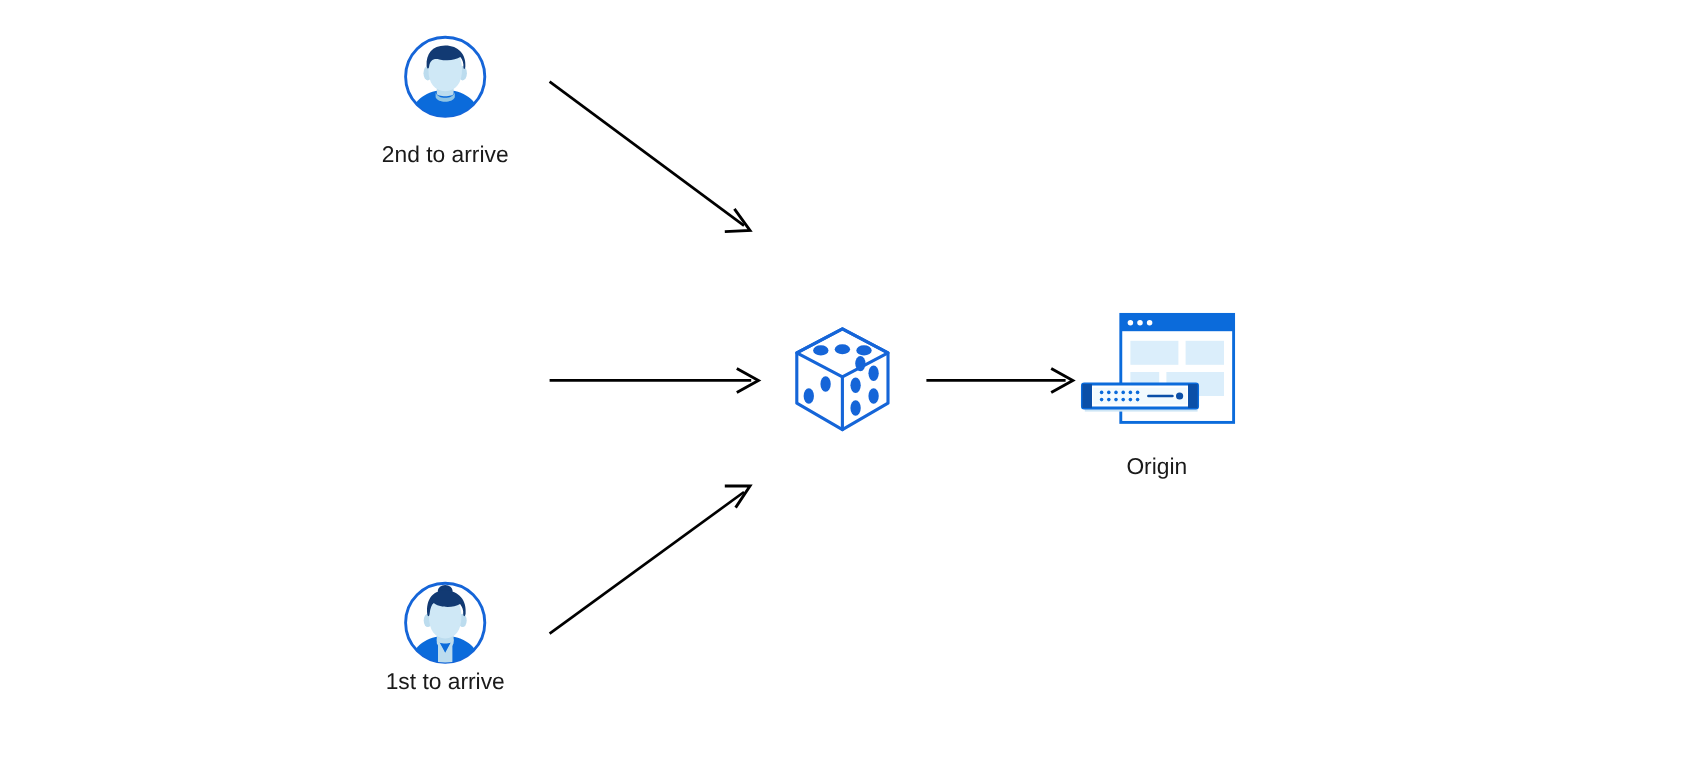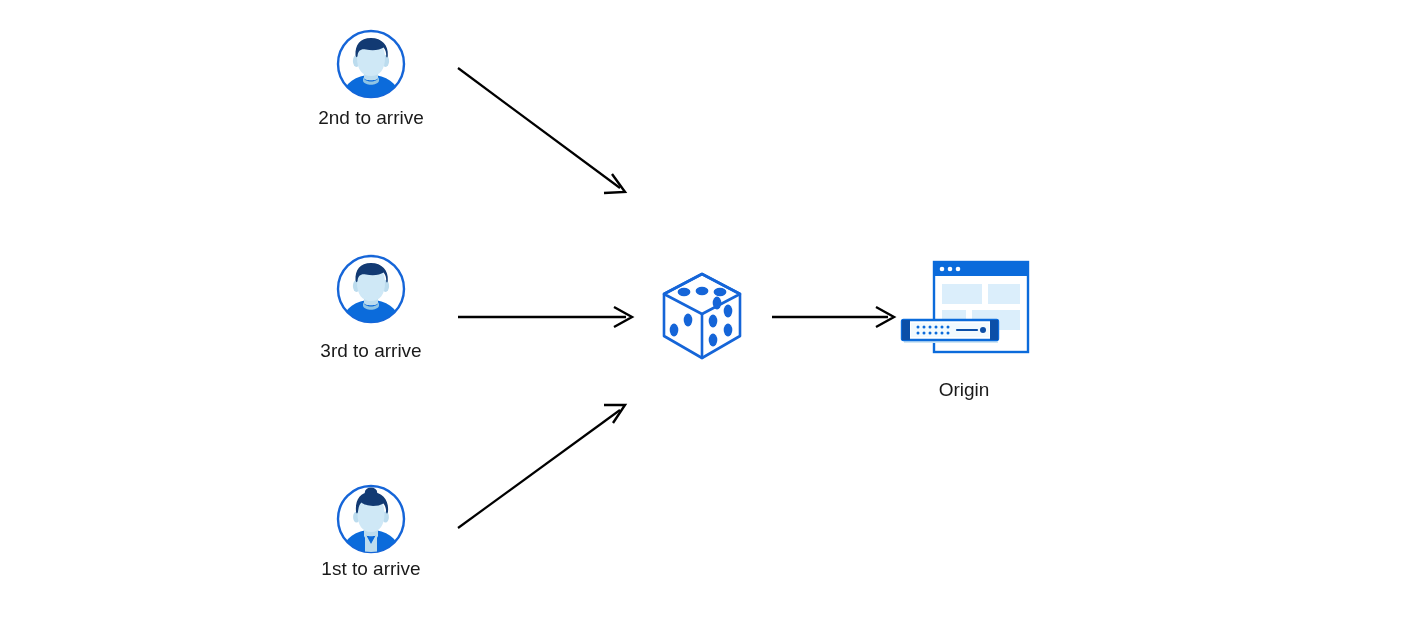--- a/index.html
+++ b/index.html
@@ -95,45 +95,23 @@
 
           <ellipse cx="21.5" cy="33" rx="3.6" ry="6" fill="#bcdcee"></ellipse>
           <ellipse cx="50.5" cy="33" rx="3.6" ry="6" fill="#bcdcee"></ellipse>
 
           <path d="M36 12 C26 12 22 20 22 30 C22 41 27 48 36 48 C45 48 50 41 50 30 C50 20 46 12 36 12 Z" fill="#cfe8f6"></path>
 
           <path d="M36 10 C25 10 20 17 20.5 27 C21 29.5 22.2 30 22.6 27.5 C23.2 22.5 26 20.5 31 21.5 C38 23 45 22 48.6 19.6 C50.6 22 51.4 25 51.2 28 C51.4 30.2 52.6 29.8 52.8 27.4 C53.6 17.6 47 10 36 10 Z" fill="#123a73"></path>
         </g>
       </svg>
     </div>
-    <div class="node-label" style="top:80px;text-align:center;">2nd to arrive</div>
-  </div>
-
-  <div class="node" style="left:335px; top:253px;">
-    <div class="node-icon avatar-wrap">
-      <svg width="72" height="72" viewBox="0 0 72 72" xmlns="http://www.w3.org/2000/svg">
-        <defs>
-          <clipPath id="clipAv2">
-              <circle cx="36" cy="36" r="33"></circle>
-            </clipPath>
-        </defs>
-        <circle cx="36" cy="36" r="33" fill="#ffffff" stroke="#1565d8" stroke-width="2.4"></circle>
-        <g clip-path="url(#clipAv2)">
-          <path d="M36 47 C20 47 8 56 6 72 L66 72 C64 56 52 47 36 47 Z" fill="#0b6bdb"></path>
-          <path d="M29 38 L29 50 C29 53 43 53 43 50 L43 38 Z" fill="#bcdcee"></path>
-          <path d="M28 49 C30 55 42 55 44 49 L44 53 C42 58 30 58 28 53 Z" fill="#8fc4e4"></path>
-          <ellipse cx="21.5" cy="33" rx="3.6" ry="6" fill="#bcdcee"></ellipse>
-          <ellipse cx="50.5" cy="33" rx="3.6" ry="6" fill="#bcdcee"></ellipse>
-          <path d="M36 12 C26 12 22 20 22 30 C22 41 27 48 36 48 C45 48 50 41 50 30 C50 20 46 12 36 12 Z" fill="#cfe8f6"></path>
-          <path d="M36 10 C25 10 20 17 20.5 27 C21 29.5 22.2 30 22.6 27.5 C23.2 22.5 26 20.5 31 21.5 C38 23 45 22 48.6 19.6 C50.6 22 51.4 25 51.2 28 C51.4 30.2 52.6 29.8 52.8 27.4 C53.6 17.6 47 10 36 10 Z" fill="#123a73"></path>
-        </g>
-      </svg>
-    </div>
-    <div class="node-label" style="top:88px;">3rd to arrive</div>
-  </div>
+    <div class="node-label" style="top:92px;text-align:center;">2nd to arrive</div>
+  </div>
+
 
   <div class="node" style="left:335px; top:483px;">
     <div class="node-icon avatar-wrap">
       <svg width="72" height="72" viewBox="0 0 72 72" xmlns="http://www.w3.org/2000/svg">
         <defs>
           <clipPath id="clipAv3">
               <circle cx="36" cy="36" r="33"></circle>
             </clipPath>
         </defs>
         <circle cx="36" cy="36" r="33" fill="#ffffff" stroke="#1565d8" stroke-width="2.4"></circle>

